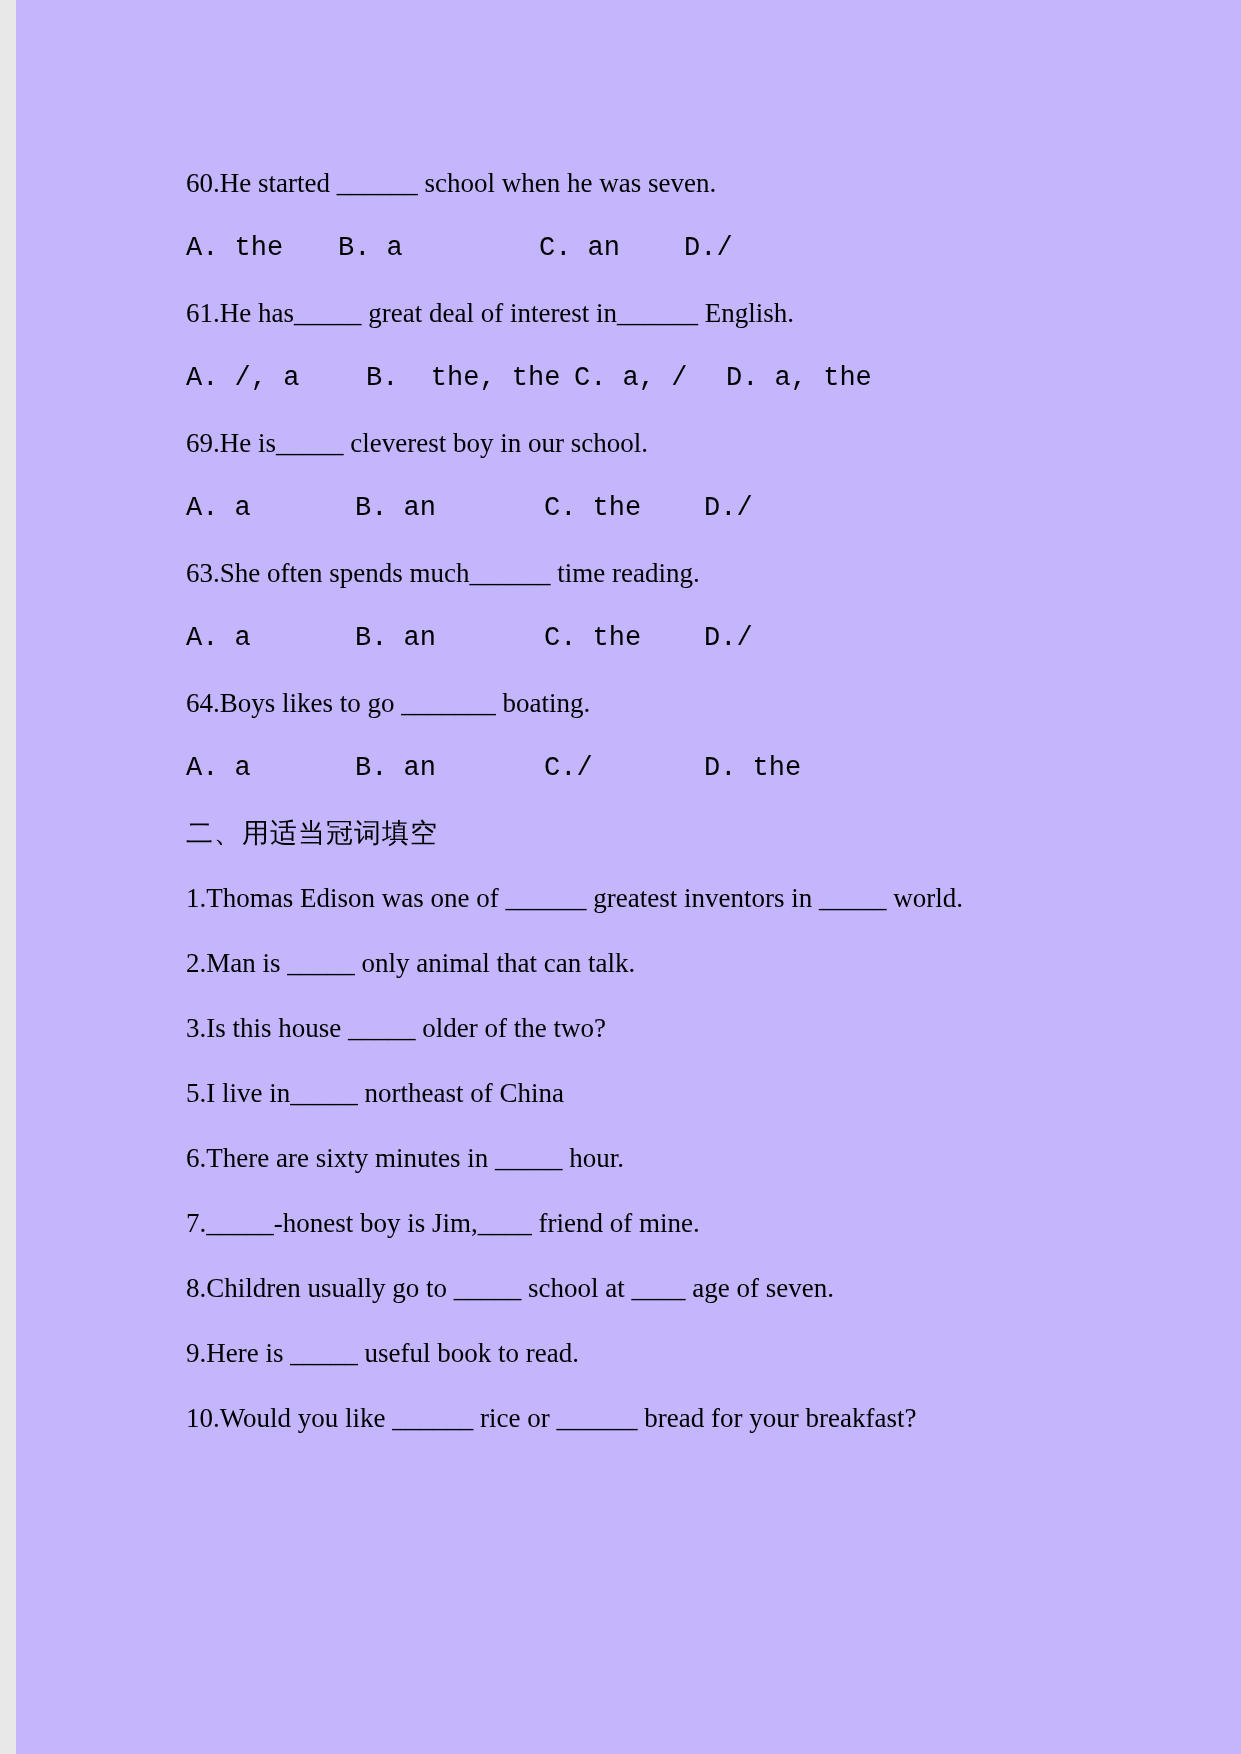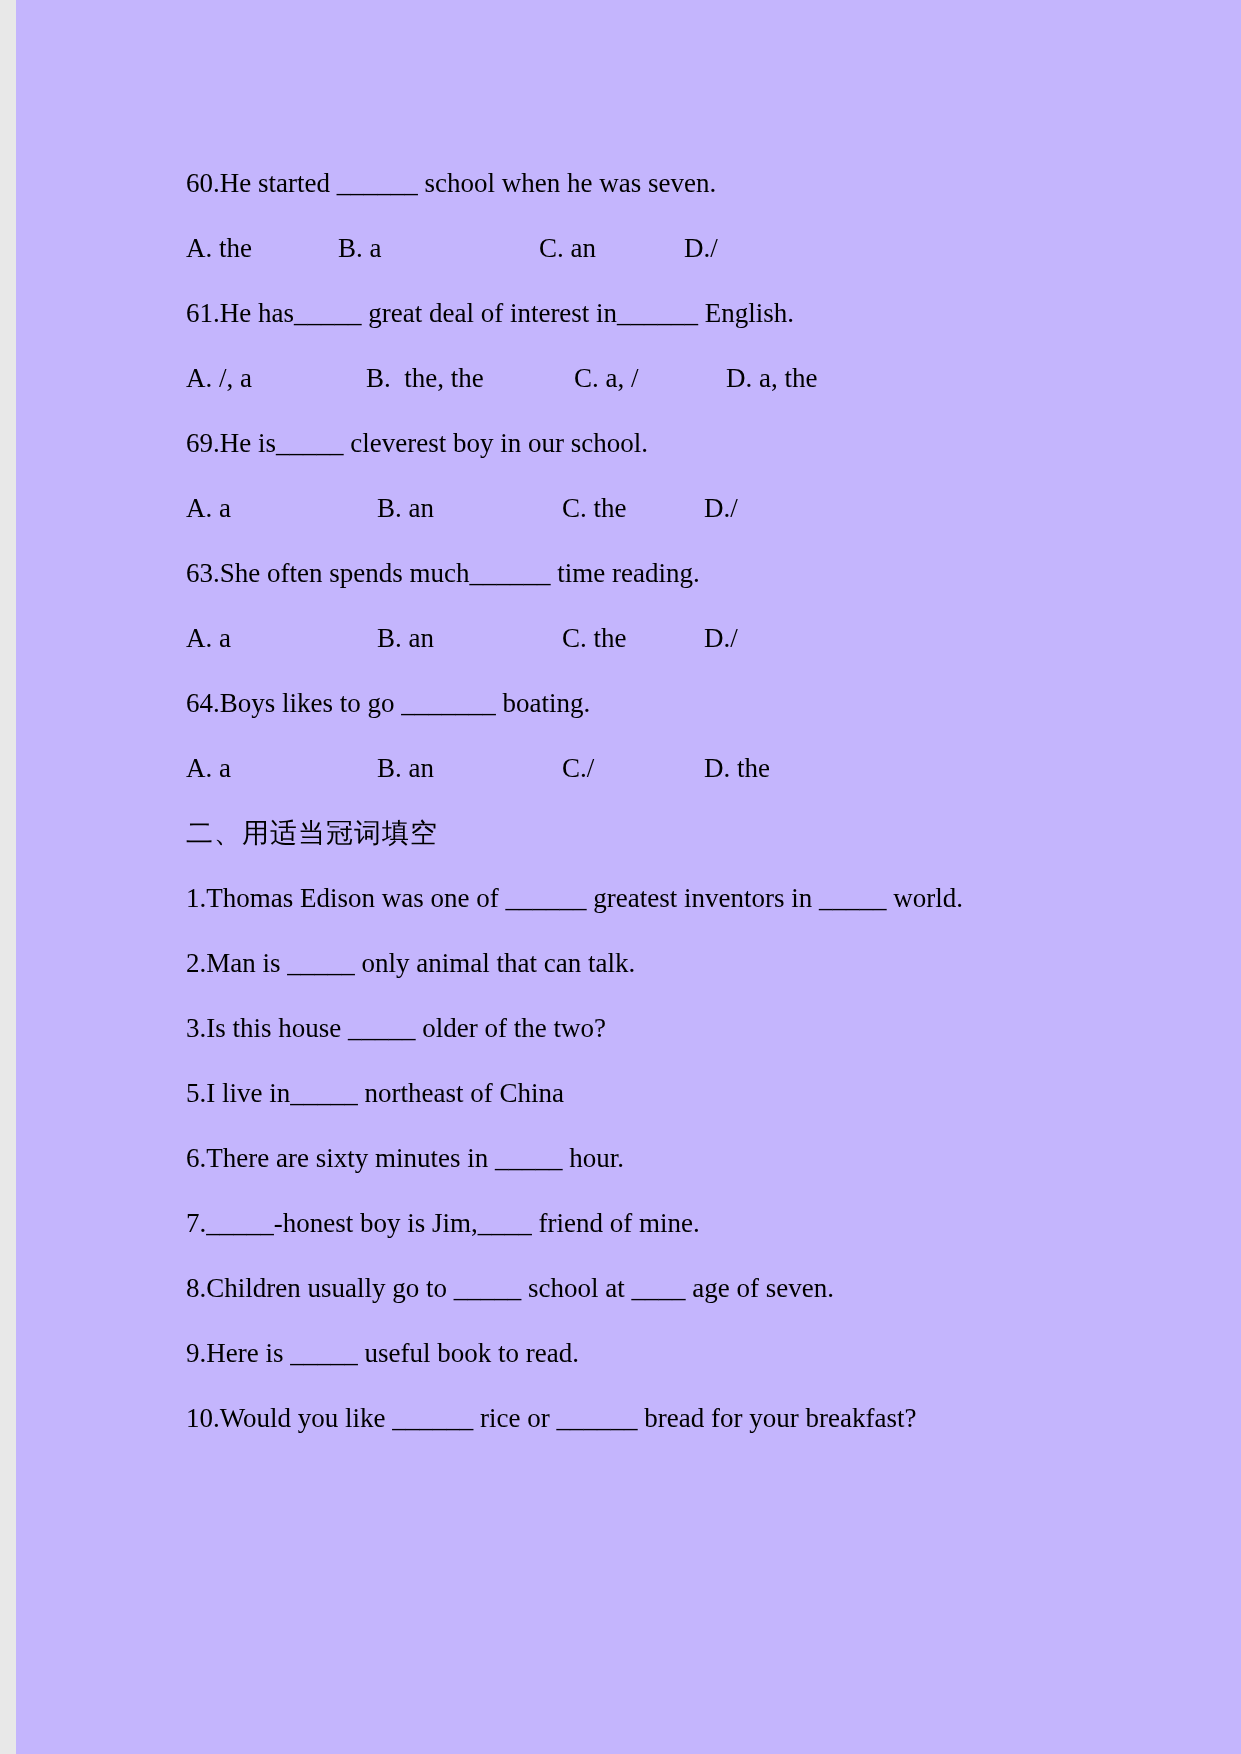--- a/index.html
+++ b/index.html
@@ -16,30 +16,30 @@
     overflow: hidden;
     margin-left: 16px;
   }
   .line {
     height: 32px;
     line-height: 32px;
     margin: 0 0 33px 0;
     white-space: pre;
   }
   .opts { position: relative; }
-  .opts span { position: absolute; top: 0; left: 0; }
+  .opts span { position: absolute; top: 0; left: 0; font-family: Liberation Mono, monospace; }
   
   .opts-60 span:nth-child(2) { left: 152px; }
   .opts-60 span:nth-child(3) { left: 353px; }
   .opts-60 span:nth-child(4) { left: 498px; }
   .opts-61 span:nth-child(2) { left: 180px; }
   .opts-61 span:nth-child(3) { left: 388px; }
   .opts-61 span:nth-child(4) { left: 540px; }
-  .opts-std span:nth-child(2) { left: 191px; }
-  .opts-std span:nth-child(3) { left: 376px; }
+  .opts-std span:nth-child(2) { left: 169px; }
+  .opts-std span:nth-child(3) { left: 358px; }
   .opts-std span:nth-child(4) { left: 518px; }
   .heading { letter-spacing: 1px; }
 </style>
 </head>
 <body>
 
 <div class="page">
 
   <section>
 

